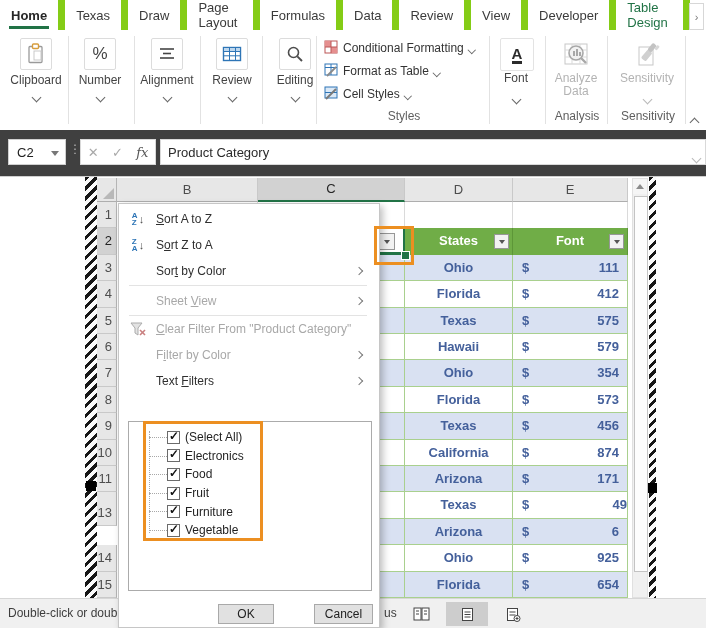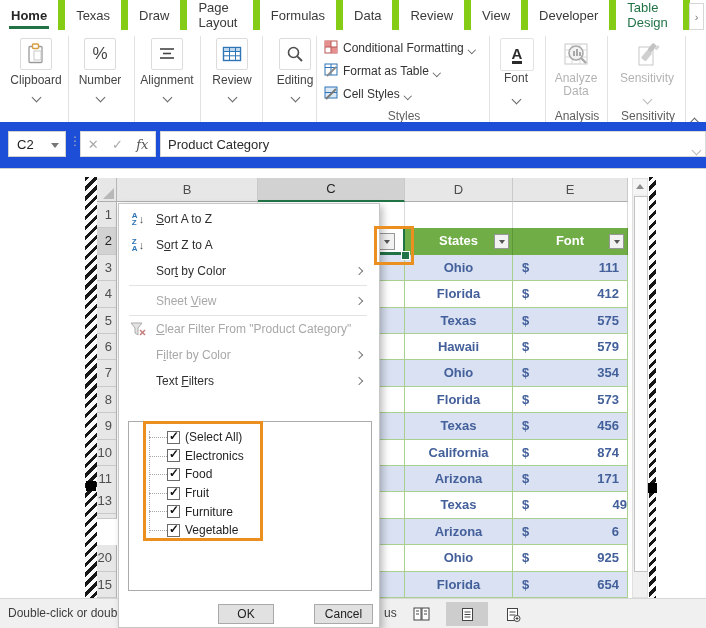--- a/index.html
+++ b/index.html
@@ -28,21 +28,21 @@
   .chev.gray{border-color:#b9b9b9;}
   .styles-row{position:absolute;left:324px;height:20px;display:flex;align-items:center;gap:5px;font-size:12px;color:#333;}
   .grp-label{position:absolute;top:79px;font-size:12px;color:#5f5f5f;text-align:center;}
   .bigbtn-label{font-size:12px;color:#444;text-align:center;line-height:13px;}
   .disabled-txt{color:#b3b3b3 !important;}
   .bigicon{position:absolute;width:32px;height:31px;border:1px solid #e3e3e3;border-radius:2px;background:#fff;
     display:flex;align-items:center;justify-content:center;}
   .noborder{border-color:transparent;}
 
   
-  #fbar{position:absolute;left:0;top:122px;width:706px;height:46px;background:#1d4ed8;border-bottom:1px solid #cfcfcf;text-align:center;}
+  #fbar{position:absolute;left:0;top:130px;width:706px;height:46px;background:#404040;border-bottom:1px solid #cfcfcf;text-align:center;}
   #namebox{position:absolute;left:8px;top:9px;width:58px;height:26px;background:#fff;border:1px solid #d0d0d0;
     font-size:13px;color:#222;display:flex;align-items:center;padding-left:8px;box-sizing:border-box;}
   #namebox .tri{position:absolute;right:6px;top:11px;width:0;height:0;border-left:4px solid transparent;border-right:4px solid transparent;border-top:5px solid #777;}
   #fbtns{position:absolute;left:80px;top:9px;width:76px;height:26px;background:#fff;border:1px solid #d9d9d9;
     display:flex;align-items:center;justify-content:space-around;box-sizing:border-box;}
   .fbtn{font-size:13px;color:#a9a9a9;}
   .fx{font-family:"DejaVu Serif",serif;font-style:italic;color:#555;font-size:13px;}
   #finput{position:absolute;left:160px;top:9px;width:546px;height:26px;background:#fff;border:1px solid #d9d9d9;
     font-size:13px;color:#2b2b2b;display:flex;align-items:center;padding-left:7px;box-sizing:border-box;}
   #fdots{position:absolute;left:69px;top:12px;color:#b5b5b5;font-size:12px;letter-spacing:0;}
@@ -300,22 +300,22 @@
         <div class="rowheader" style="top: 254.8px; height: 26.4px; line-height: 26.4px;">3</div>
         <div class="rowheader" style="top: 281.2px; height: 26.4px; line-height: 26.4px;">4</div>
         <div class="rowheader" style="top: 307.6px; height: 26.4px; line-height: 26.4px;">5</div>
         <div class="rowheader" style="top: 334px; height: 26.4px; line-height: 26.4px;">6</div>
         <div class="rowheader" style="top: 360.4px; height: 26.4px; line-height: 26.4px;">7</div>
         <div class="rowheader" style="top: 386.8px; height: 26.4px; line-height: 26.4px;">8</div>
         <div class="rowheader" style="top: 413.2px; height: 26.4px; line-height: 26.4px;">9</div>
         <div class="rowheader" style="top: 439.6px; height: 26.4px; line-height: 26.4px;">10</div>
         <div class="rowheader" style="top: 466px; height: 26.4px; line-height: 26.4px;">11</div>
         <div class="rowheader" style="top: 492.4px; height: 26.4px; line-height: 26.4px;">12</div>
-        <div class="rowheader" style="top: 488px; height: 26.4px; line-height: 26.4px;">13</div>
-        <div class="rowheader" style="top: 545.2px; height: 26.4px; line-height: 26.4px;">20</div>
+        <div class="rowheader" style="top: 500px; height: 26.4px; line-height: 26.4px;">13</div>
+        <div class="rowheader" style="top: 545.2px; height: 26.4px; line-height: 26.4px;">14</div>
         <div class="rowheader" style="top: 571.6px; height: 26.4px; line-height: 26.4px;">15</div>
       </div>
     <div id="gridcells">
         <div class="gcell" style="left: 117px; width: 141px; top: 202px; height: 26.4px;"></div>
         <div class="gcell" style="left: 258px; width: 147px; top: 202px; height: 26.4px;"></div>
         <div class="gcell" style="left: 405px; width: 108px; top: 202px; height: 26.4px;"></div>
         <div class="gcell" style="left: 513px; width: 115px; top: 202px; height: 26.4px;"></div>
       </div>
     <div id="tablecells">
         <div class="thead" style="left: 405px; width: 108px; top: 228.4px; height: 26.4px; line-height: 26.4px;">States</div>

